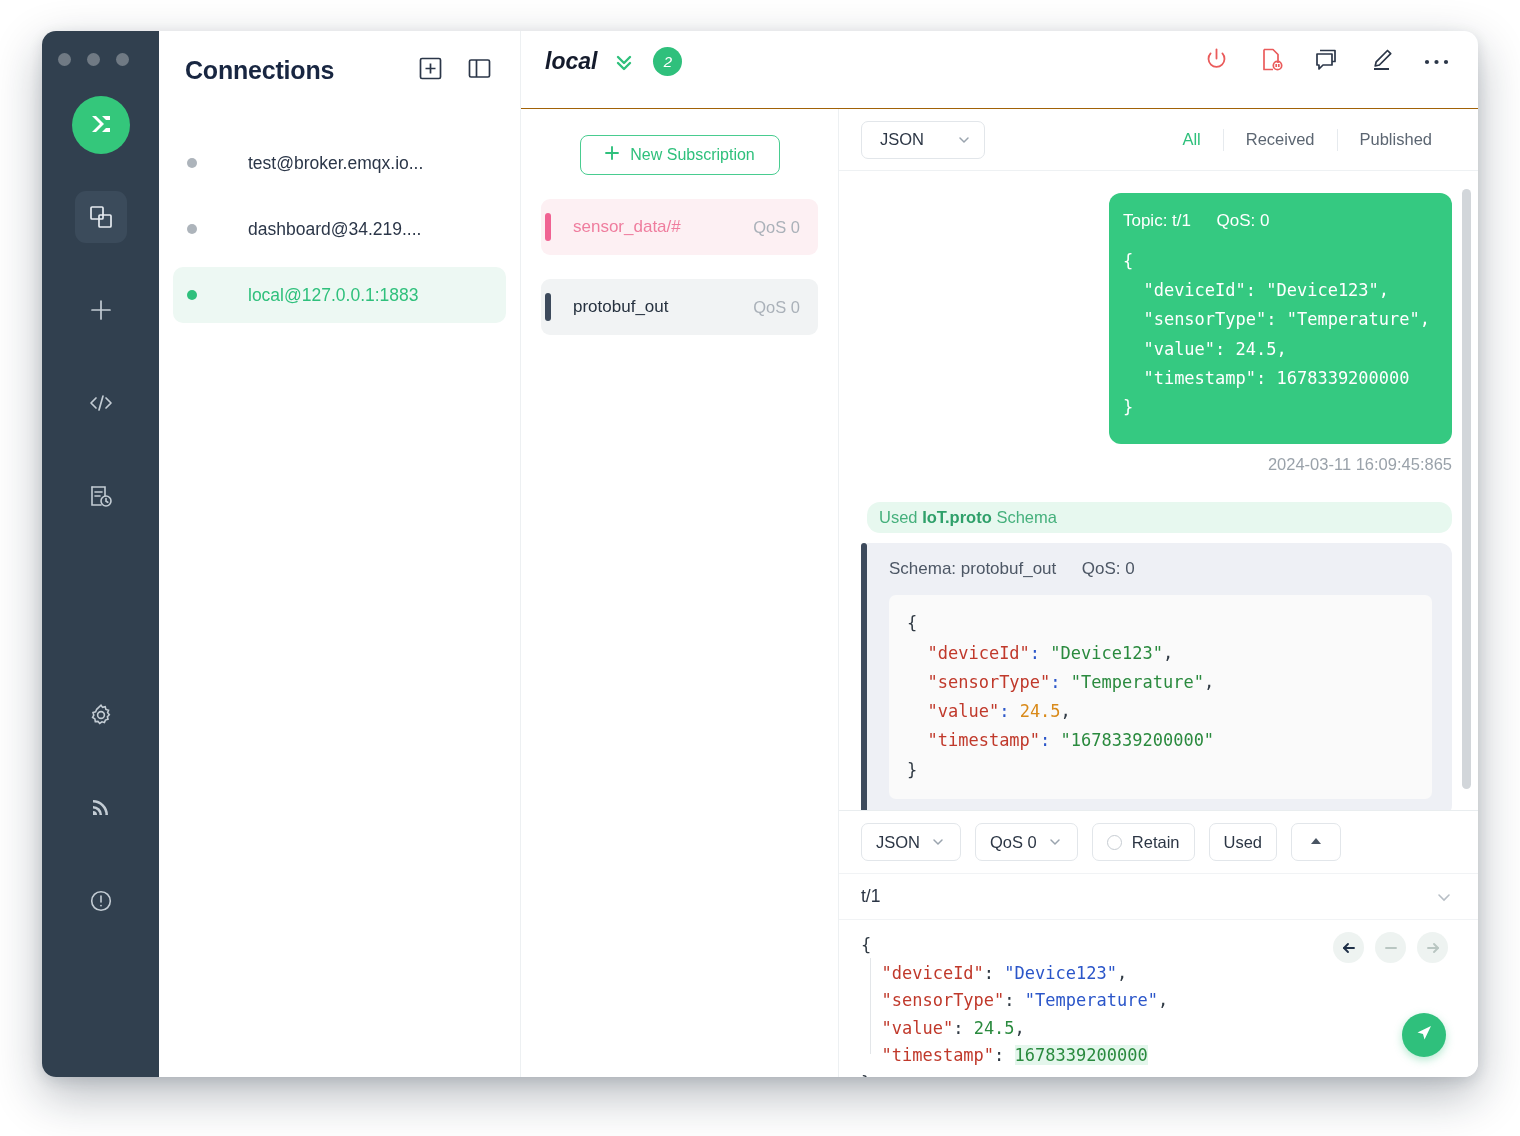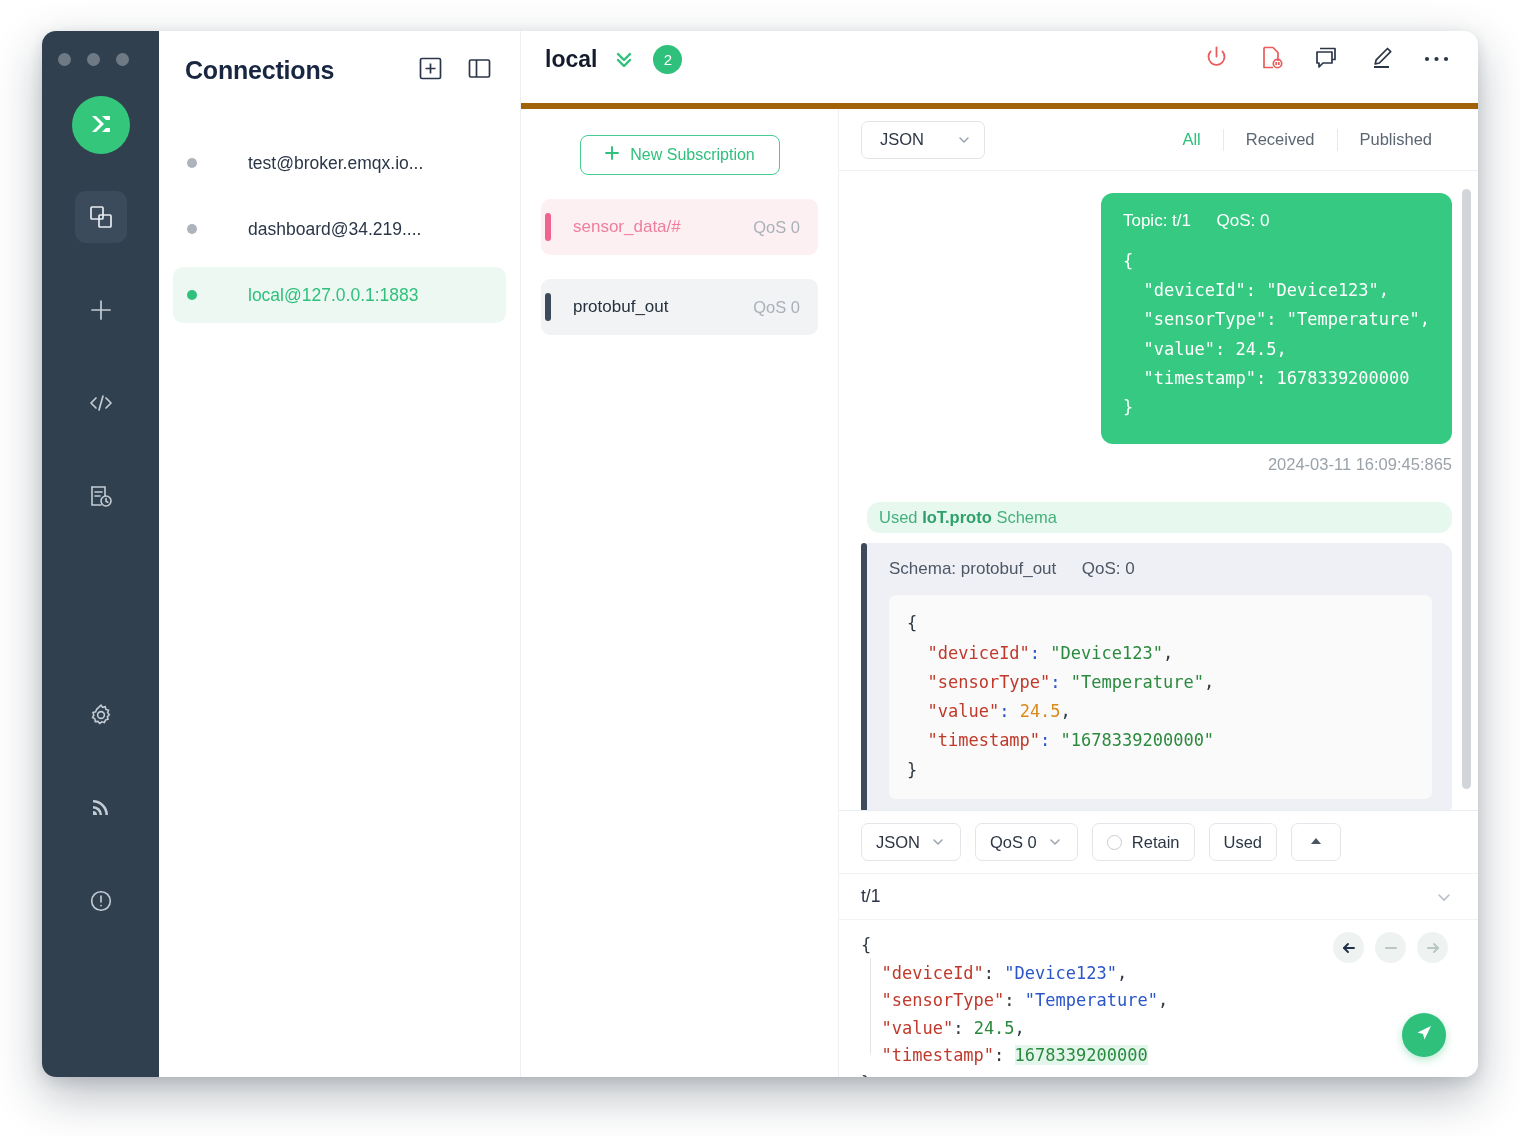--- a/index.html
+++ b/index.html
@@ -79,21 +79,22 @@
   .conn-item.active .dot { background: #2fc07c; }
   .conn-item.active .conn-label { color: #2fc07c; }
   .conn-label { white-space: nowrap; overflow: hidden; text-overflow: ellipsis; }
 
   
   .session { flex: 1 1 auto; display: flex; flex-direction: column; min-width: 0; }
 
   .session-head {
     height: 78px; flex: 0 0 78px;
     display: flex; align-items: center; padding: 0 28px 16px 24px;
-    border-bottom: 6px solid #a16207;
+    border-bottom: 1px solid #a16207;
+    font-style: italic;
   }
   .sess-name { font-size: 23px; font-weight: bold; color: #141b2c; }
   .chev-dbl { margin-left: 15px; color: #2fc07c; display:flex; }
   .sess-badge {
     margin-left: 17px; min-width: 29px; height: 29px; padding: 0 8px;
     border-radius: 15px; background: #2fc07c; color: #fff;
     font-size: 15px; display: flex; align-items: center; justify-content: center; font-weight: 500;
   }
   .sess-actions { margin-left: auto; display: flex; align-items: center; gap: 28px; }
 
@@ -153,21 +154,21 @@
   .vscroll {
     position: absolute; right: 7px; top: 18px;
     width: 9px; height: 600px; border-radius: 5px; background: #d2d6da;
   }
 
   
   .msg-row { display: flex; flex-direction: column; }
   .msg-row.out { align-items: flex-end; }
   .bubble-green {
     background: #35c981; color: #fff; border-radius: 12px;
-    padding: 18px 22px 22px 22px; max-width: 640px;
+    padding: 18px 22px 22px 14px; max-width: 640px;
   }
   .bubble-meta { font-size: 17px; margin-bottom: 16px; }
   .bubble-meta .gap { display: inline-block; width: 16px; }
   pre.code {
     font-family: "DejaVu Sans Mono", monospace;
     font-size: 17px; line-height: 1.72; white-space: pre;
   }
   .stamp { font-size: 16.5px; color: #9aa2aa; margin-top: 11px; }
   .stamp.right { text-align: right; }
 

